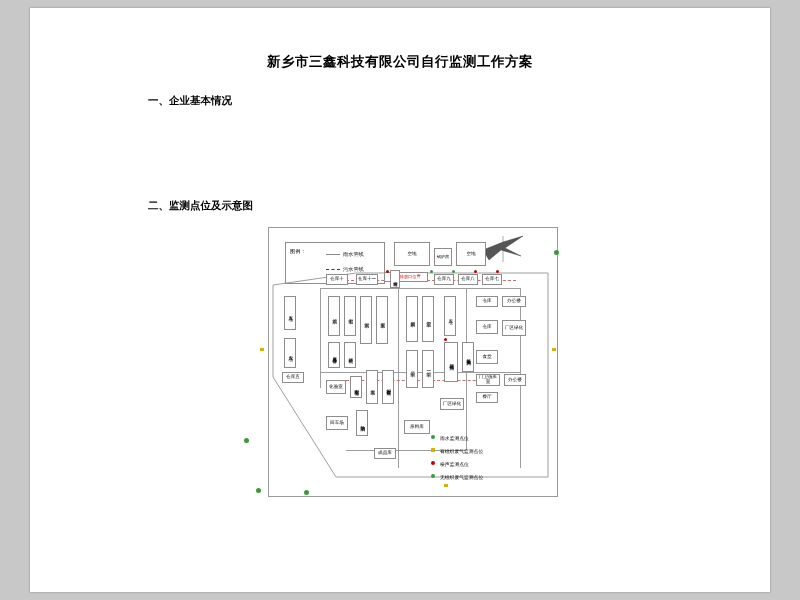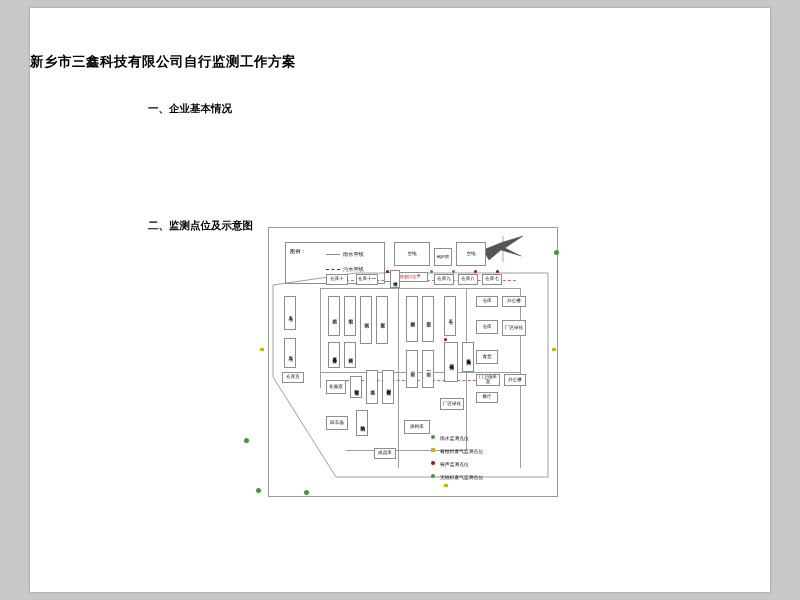--- a/index.html
+++ b/index.html
@@ -20,34 +20,34 @@
     width: 740px;
     height: 584px;
     background: #ffffff;
     box-shadow: 0 0 2px rgba(0,0,0,0.35);
   }
   .doc-title {
     position: absolute;
     left: 0;
     top: 45px;
     width: 100%;
-    text-align: left;
+    text-align: center;
     font-size: 13.5px;
     font-weight: bold;
     letter-spacing: 0.5px;
     color: #000;
   }
   .heading {
     position: absolute;
     font-size: 10.5px;
     font-weight: bold;
     color: #000;
   }
-  #h1 { left: 118px; top: 94px; }
-  #h2 { left: 118px; top: 191px; margin-top: 20px; }
+  #h1 { left: 118px; top: 86px; }
+  #h2 { left: 118px; top: 191px; }
 
   .para {
     position: absolute;
     left: 140px;
     top: 95px;
     width: 430px;
     font-size: 10.2px;
     line-height: 19px;
     text-align: justify;
     text-indent: 21px;

